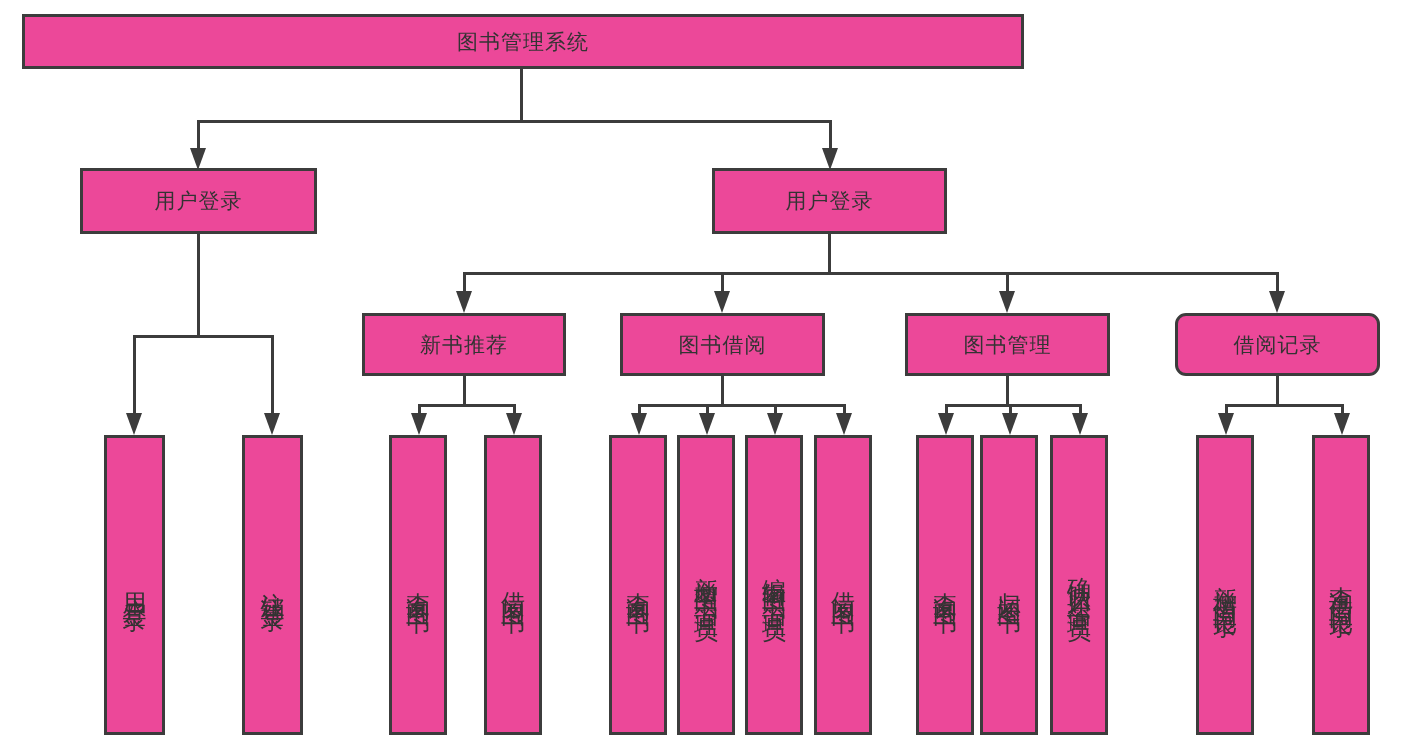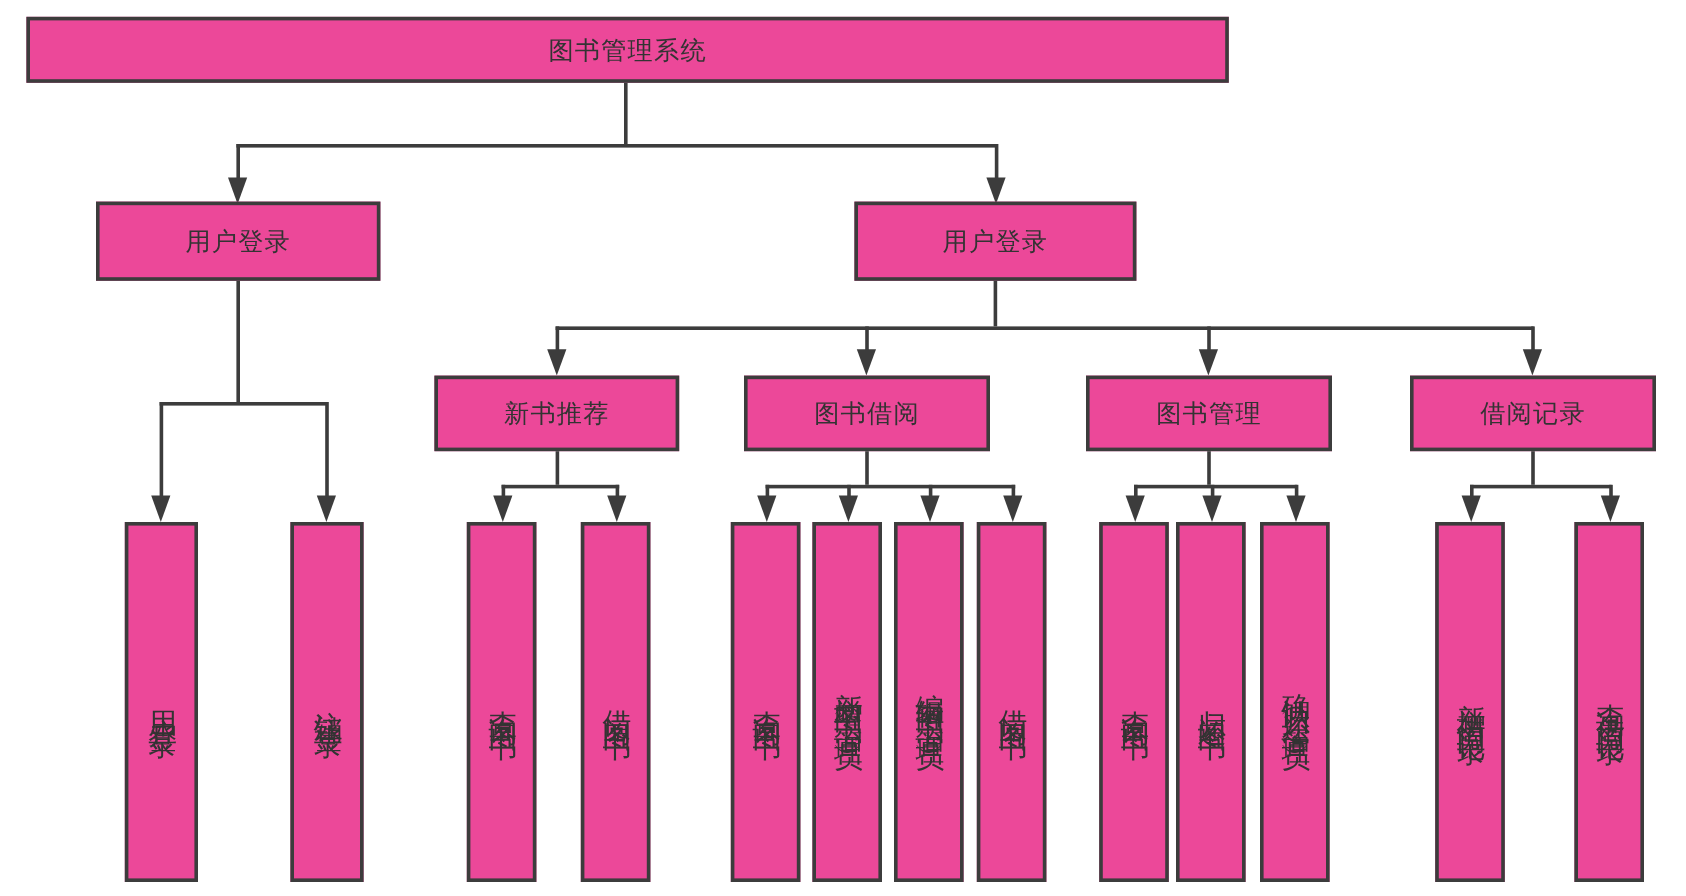--- a/index.html
+++ b/index.html
@@ -99,21 +99,21 @@
 
   <div class="box hbox" style="left:362px;top:313px;width:204px;height:63px;">
     <span>新书推荐</span>
   </div>
   <div class="box hbox" style="left:620px;top:313px;width:205px;height:63px;">
     <span>图书借阅</span>
   </div>
   <div class="box hbox" style="left:905px;top:313px;width:205px;height:63px;">
     <span>图书管理</span>
   </div>
-  <div class="box hbox" style="left:1175px;top:313px;width:205px;height:63px;">
+  <div class="box hbox" style="left:1175px;top:313px;width:205px;height:63px;border-radius:11px;">
     <span>借阅记录</span>
   </div>
 
   <div class="vline" style="left:463px;top:376px;height:28px;"></div>
   <div class="hline" style="left:418px;top:404px;width:98px;"></div>
   <div class="vline" style="left:418px;top:404px;height:11px;"></div>
   <div class="arrow" style="left:411px;top:413px;"></div>
   <div class="vline" style="left:513px;top:404px;height:11px;"></div>
   <div class="arrow" style="left:506px;top:413px;"></div>
 

